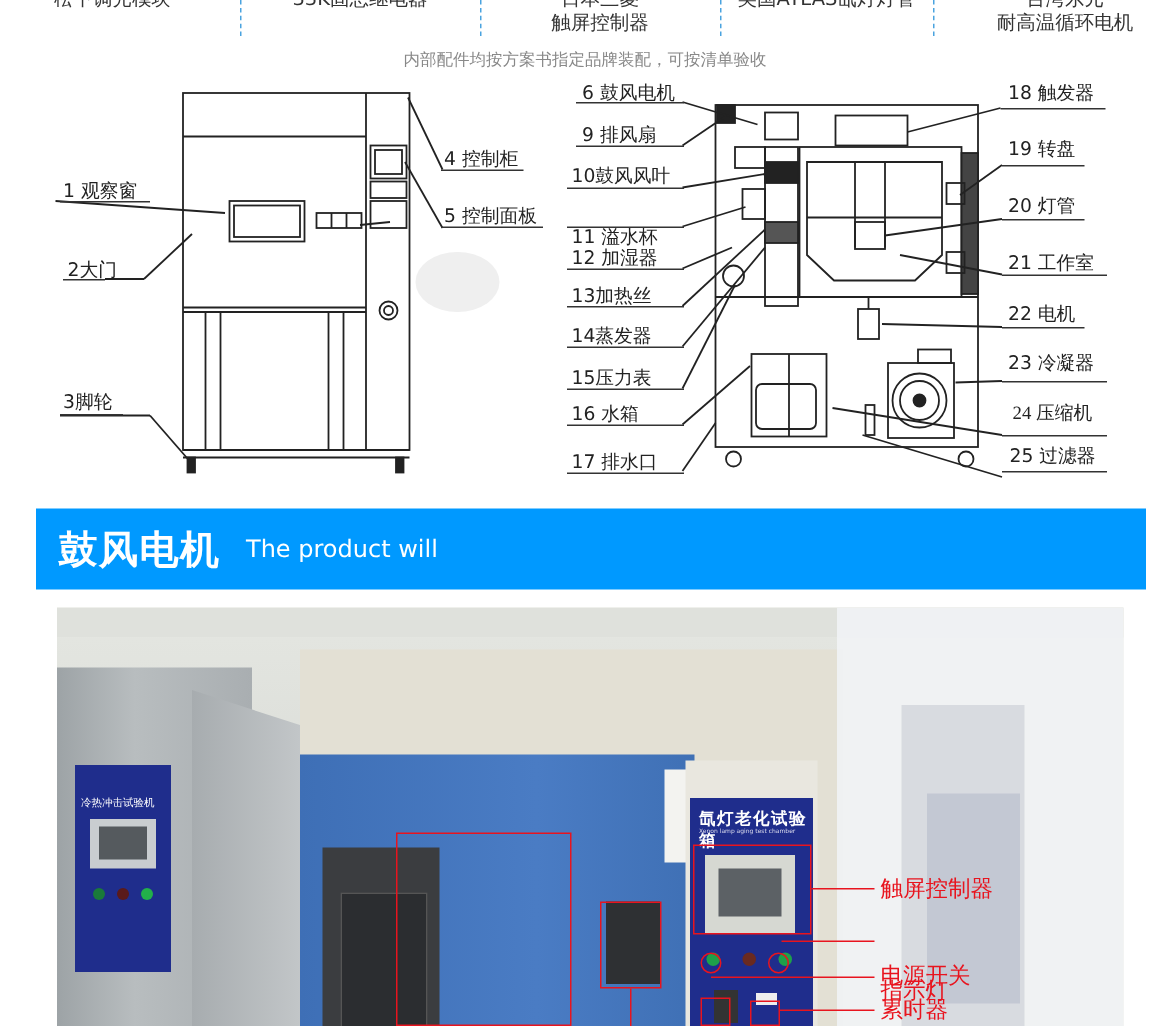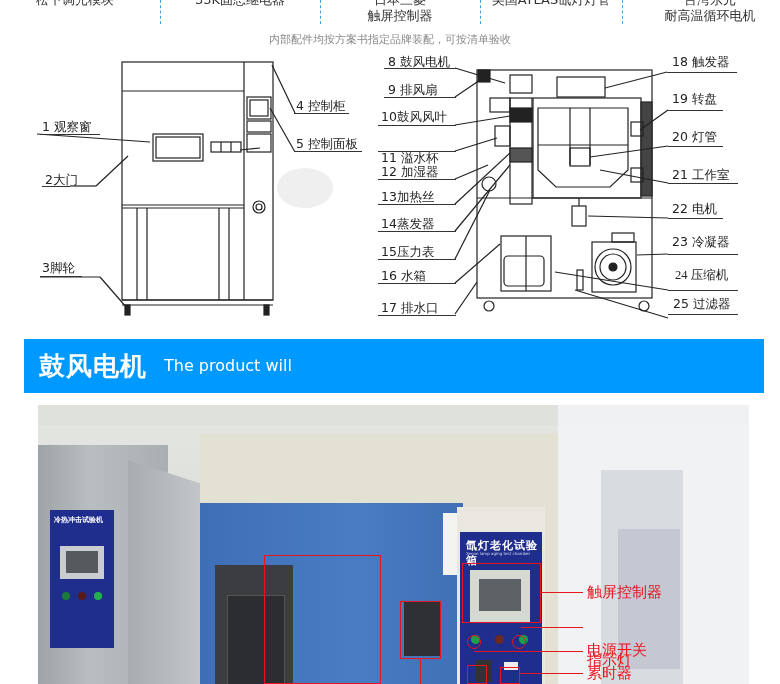--- a/index.html
+++ b/index.html
@@ -172,21 +172,21 @@
   <div class="ul" style="left:40px;top:84px;width:60px;"></div>
   <div class="lbl" style="left:45px;top:123px;">2大门</div>
   <div class="ul" style="left:42px;top:136px;width:28px;"></div>
   <div class="lbl" style="left:42px;top:211px;">3脚轮</div>
   <div class="ul" style="left:40px;top:226px;width:42px;"></div>
   <div class="lbl" style="left:296px;top:49px;">4 控制柜</div>
   <div class="ul" style="left:294px;top:63px;width:55px;"></div>
   <div class="lbl" style="left:296px;top:87px;">5 控制面板</div>
   <div class="ul" style="left:294px;top:101px;width:68px;"></div>
 
-  <div class="lbl" style="left:388px;top:5px;">8 鼓风电机</div>
+  <div class="lbl" style="left:388px;top:5px;">6 鼓风电机</div>
   <div class="ul" style="left:384px;top:18px;width:72px;"></div>
   <div class="lbl" style="left:388px;top:33px;">9 排风扇</div>
   <div class="ul" style="left:384px;top:47px;width:72px;"></div>
   <div class="lbl" style="left:381px;top:60px;">10鼓风风叶</div>
   <div class="ul" style="left:378px;top:75px;width:78px;"></div>
   <div class="lbl" style="left:381px;top:101px;">11 溢水杯</div>
   <div class="ul" style="left:378px;top:101px;width:78px;"></div>
   <div class="lbl" style="left:381px;top:115px;">12 加湿器</div>
   <div class="ul" style="left:378px;top:129px;width:78px;"></div>
   <div class="lbl" style="left:381px;top:140px;">13加热丝</div>
@@ -224,21 +224,21 @@
 </div>
 
 <div class="photo">
 
   <div class="abs" style="left:0;top:0;width:711px;height:20px;background:#dfe1dc;"></div>
   <div class="abs" style="left:0;top:20px;width:520px;height:259px;background:linear-gradient(#e3e5e0,#cfd2cd);"></div>
 
   <div class="abs" style="left:0;top:40px;width:130px;height:239px;background:linear-gradient(90deg,#9da3a6,#b8bdbf 40%,#a9aeb1);"></div>
   <div class="abs" style="left:90px;top:55px;width:75px;height:224px;background:linear-gradient(90deg,#a7acaf,#c3c7c9);transform:skewY(18deg);transform-origin:left top;"></div>
   <div class="abs" style="left:12px;top:105px;width:64px;height:138px;background:#1f2d8c;">
-    <div class="abs" style="left:4px;top:5px;font-size:7px;color:#fff;font-weight:bold;">冷热冲击试验机</div>
+    <div class="abs" style="left:4px;top:20px;font-size:7px;color:#fff;font-weight:normal;">冷热冲击试验机</div>
     <div class="abs" style="left:10px;top:36px;width:44px;height:33px;background:#c9cdd0;">
       <div class="abs" style="left:6px;top:5px;width:32px;height:22px;background:#555a5e;"></div>
     </div>
     <div class="abs" style="left:12px;top:82px;width:8px;height:8px;border-radius:50%;background:#1a7a3a;"></div>
     <div class="abs" style="left:28px;top:82px;width:8px;height:8px;border-radius:50%;background:#5a1a1a;"></div>
     <div class="abs" style="left:44px;top:82px;width:8px;height:8px;border-radius:50%;background:#22b04a;"></div>
   </div>
 
   <div class="abs" style="left:162px;top:28px;width:362px;height:251px;background:#e3e0d4;"></div>
   <div class="abs" style="left:162px;top:98px;width:263px;height:181px;background:linear-gradient(90deg,#3e6fb6,#4a7cc4 60%,#3f70b5);"></div>

